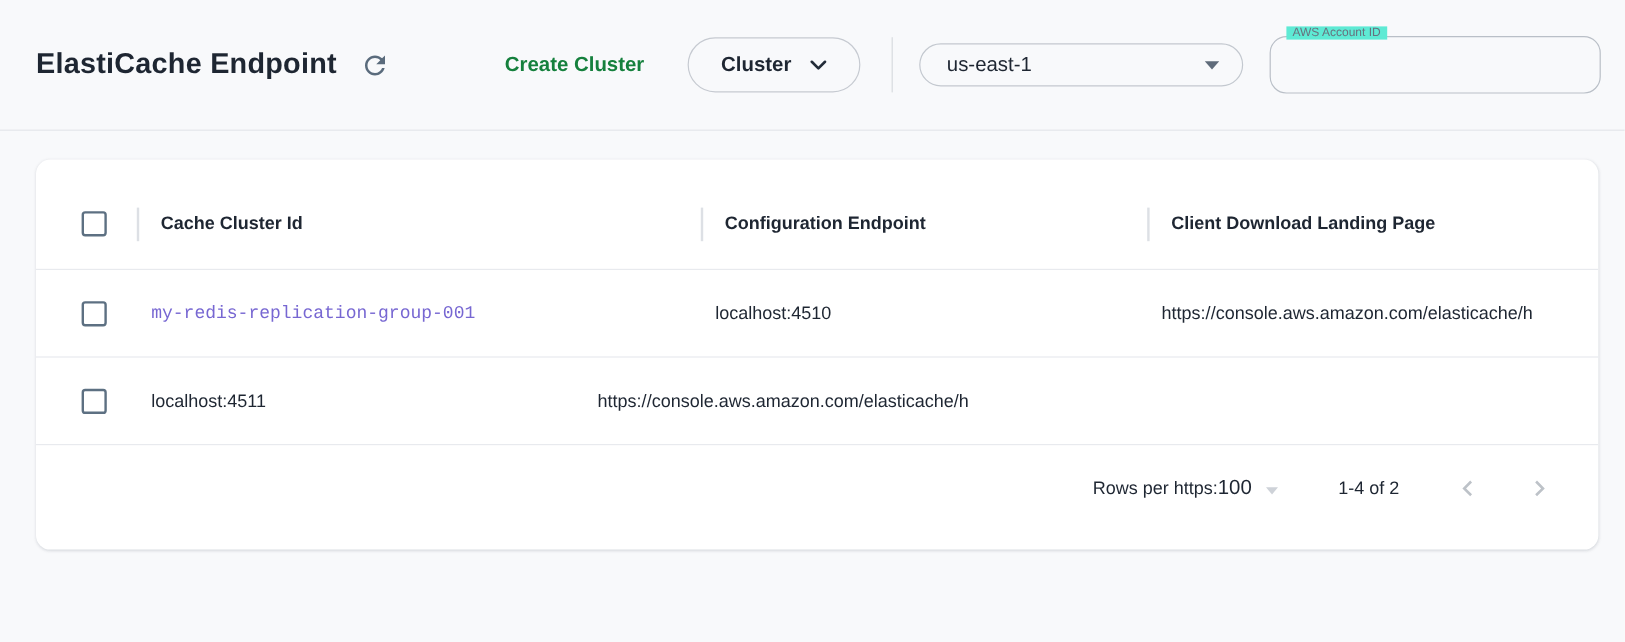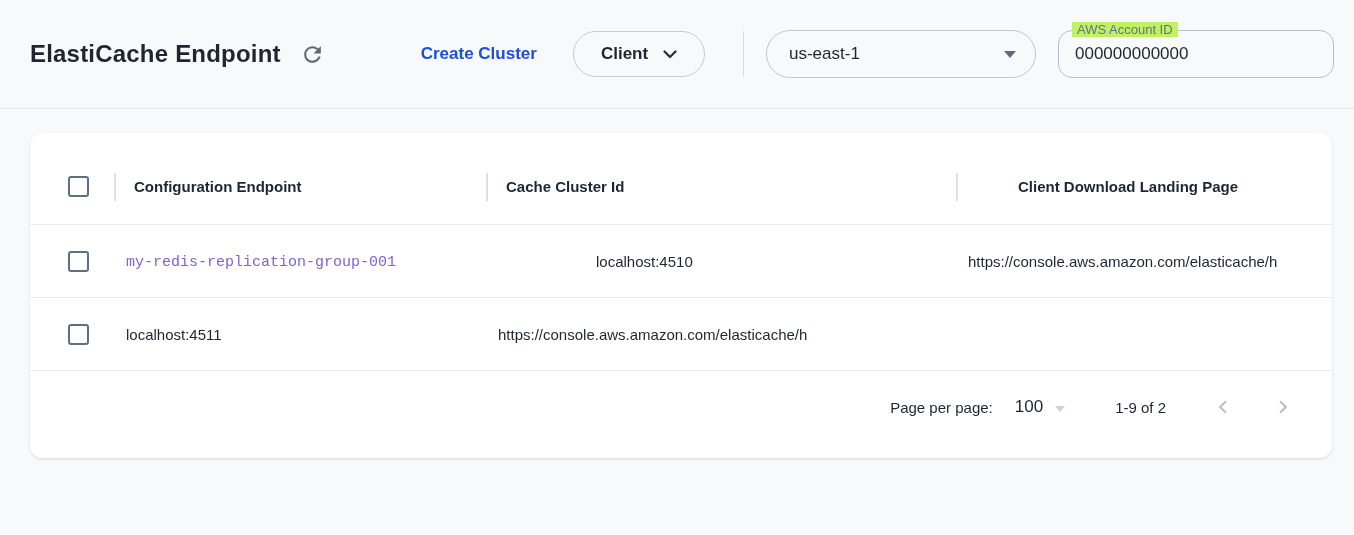--- a/index.html
+++ b/index.html
@@ -20,89 +20,89 @@
   }
   .page-title { font-size:24px; font-weight:700; letter-spacing:.2px; white-space:nowrap; }
   .icon-btn {
     width:36px; height:36px; margin-left:14px;
     display:flex; align-items:center; justify-content:center;
     background:none; border:none; cursor:pointer; border-radius:50%;
   }
   .icon-btn svg { width:25px; height:25px; fill:#5a6b7c; }
   .create-btn {
     margin-left:90px;
-    font-family:inherit; font-size:17px; font-weight:700; color:#1d4ed8;
+    font-family:inherit; font-size:17px; font-weight:700; color:#15803d;
     background:none; border:none; cursor:pointer; white-space:nowrap;
   }
   .actions-btn {
     margin-left:36px;
     display:flex; align-items:center; gap:15px;
     height:46px; padding:0 27px;
     border:1px solid #c6cad1; border-radius:24px;
     background:transparent; cursor:pointer;
     font-family:inherit; font-size:17px; font-weight:700; color:#1e2632;
   }
   .vdivider { width:1px; height:46px; background:#d8dbdf; margin-left:auto; }
   .region-select {
-    margin-left:22px; width:270px; height:48px;
+    margin-left:22px; width:270px; height:36px;
     border:1px solid #c3c8cf; border-radius:24px;
     display:flex; align-items:center; justify-content:space-between;
     padding:0 19px 0 22px; font-size:17px; cursor:pointer; background:transparent;
   }
   .caret-down {
     width:0; height:0;
     border-left:6px solid transparent; border-right:6px solid transparent;
     border-top:7px solid #5f6b7a;
   }
   .account-field {
     position:relative; margin-left:22px; width:276px; height:48px;
     border:1px solid #b9bfc7; border-radius:14px;
     display:flex; align-items:center; background:transparent;
   }
   .account-label {
     position:absolute; top:-9px; left:13px;
-    background:#bef264; padding:0 5px;
-    font-size:13px; color:#68717e; white-space:nowrap;
+    background:#5eead4; padding:0 5px;
+    font-size:10px; color:#68717e; white-space:nowrap;
   }
   .account-input {
     width:100%; border:none; background:transparent; outline:none;
     font-family:inherit; font-size:17px; color:#1e2632; padding:0 16px;
   }
 
   
   .card {
     margin:24px 22px 0 30px; height:325px;
     background:#ffffff; border-radius:12px;
     box-shadow:0 1px 3px rgba(25,39,57,.10), 0 1px 2px rgba(25,39,57,.05);
     padding-top:16px; overflow:hidden;
     display:flex; flex-direction:column;
   }
   .thead { display:flex; align-items:center; height:76px; border-bottom:1px solid #e8eaee; }
   .trow  { display:flex; align-items:center; height:73px; border-bottom:1px solid #e8eaee; font-size:15px; }
   .c-check { width:84px; display:flex; align-items:center; justify-content:center; padding-left:12px; }
   .c-id  { width:470px; }
   .c-ep  { width:372px; }
-  .c-lp  { flex:1; min-width:0;gap:42px; }
+  .c-lp  { flex:1; min-width:0; }
   .hcell { display:flex; align-items:center; font-size:15px; font-weight:700; color:#1e2632; }
   .sep { width:2px; height:28px; background:#dde0e5; margin-right:18px; flex:none; }
   .cell { padding-left:12px; white-space:nowrap; overflow:hidden; }
   .cb-btn { background:none; border:none; cursor:pointer; padding:0; display:flex; }
   .cb {
     width:21px; height:21px;
     border:2.5px solid #5d7082; border-radius:3px; background:#fff; display:block;
   }
   .id-link { color:#7767d2; text-decoration:none; cursor:pointer;font-family:Liberation Mono, monospace; }
 
   
   .tfoot {
     display:flex; align-items:center; justify-content:flex-end;
     height:72px; padding-right:32px; font-size:15px; color:#1e2632;
   }
   .rpp-select {
-    display:flex; align-items:center; margin-left:22px;
+    display:flex; align-items:center; 
     background:none; border:none; cursor:pointer;
     font-family:inherit; font-size:17px; color:#1e2632;
   }
   .rpp-caret {
     width:0; height:0; margin-left:12px; margin-top:3px;
     border-left:5px solid transparent; border-right:5px solid transparent;
     border-top:6px solid #ced2d8;
   }
   .range { margin-left:50px; font-size:15px; }
   .page-btn {
@@ -123,56 +123,55 @@
     <span style="display:flex;">
       <svg viewBox="0 0 24 24" style="width:25px;height:25px;fill:#5a6b7c;">
           <path d="M17.65 6.35C16.2 4.9 14.21 4 12 4c-4.42 0-7.99 3.58-7.99 8s3.57 8 7.99 8c3.73 0 6.84-2.55 7.73-6h-2.08c-.82 2.33-3.04 4-5.65 4-3.31 0-6-2.69-6-6s2.69-6 6-6c1.66 0 3.14.69 4.22 1.78L13 11h7V4l-2.35 2.35z"></path>
         </svg>
     </span>
   </button>
 
   <button class="create-btn">Create Cluster</button>
 
   <button class="actions-btn">
-    <span>Client</span>
+    <span>Cluster</span>
     <span style="display:flex;">
       <svg width="14" height="9" viewBox="0 0 14 9">
           <polyline points="1.5,1.5 7,7 12.5,1.5" fill="none" stroke="#232c39" stroke-width="2.2" stroke-linecap="round" stroke-linejoin="round"></polyline>
         </svg>
     </span>
   </button>
 
   <div class="vdivider"></div>
 
   <div class="region-select">
     <span>us-east-1</span>
     <span class="caret-down"></span>
   </div>
 
   <div class="account-field">
     <span class="account-label">AWS Account ID</span>
-    <input class="account-input" type="text" value="000000000000" style="">
   </div>
 </div>
 
 <div class="card">
 
   <div class="thead">
     <div class="c-check">
       <button class="cb-btn">
           <span class="cb"></span>
         </button>
     </div>
+    <div class="hcell c-id">
+      <span class="sep"></span>
+      <span>Cache Cluster Id</span>
+    </div>
     <div class="hcell c-ep">
       <span class="sep"></span>
       <span>Configuration Endpoint</span>
-    </div>
-    <div class="hcell c-id">
-      <span class="sep"></span>
-      <span>Cache Cluster Id</span>
     </div>
     <div class="hcell c-lp">
       <span class="sep"></span>
       <span>Client Download Landing Page</span>
     </div>
   </div>
 
   <div class="trow">
     <div class="c-check">
       <button class="cb-btn">
@@ -190,26 +189,26 @@
     <div class="c-check">
       <button class="cb-btn">
           <span class="cb"></span>
         </button>
     </div>
     <div class="cell c-ep">localhost:4511</div>
     <div class="cell c-lp">https://console.aws.amazon.com/elasticache/h</div>
   </div>
 
   <div class="tfoot">
-    <span>Page per page:</span>
+    <span>Rows per https:</span>
     <button class="rpp-select">
       <span>100</span>
       <span class="rpp-caret"></span>
     </button>
-    <span class="range">1-9 of 2</span>
+    <span class="range">1-4 of 2</span>
     <button class="page-btn">
       <span style="display:flex;">
         <svg viewBox="0 0 24 24" style="width:26px;height:26px;fill:#bdc2c8;">
             <path d="M15.41 7.41 14 6l-6 6 6 6 1.41-1.41L10.83 12z"></path>
           </svg>
       </span>
     </button>
     <button class="page-btn">
       <span style="display:flex;">
         <svg viewBox="0 0 24 24" style="width:26px;height:26px;fill:#bdc2c8;">

